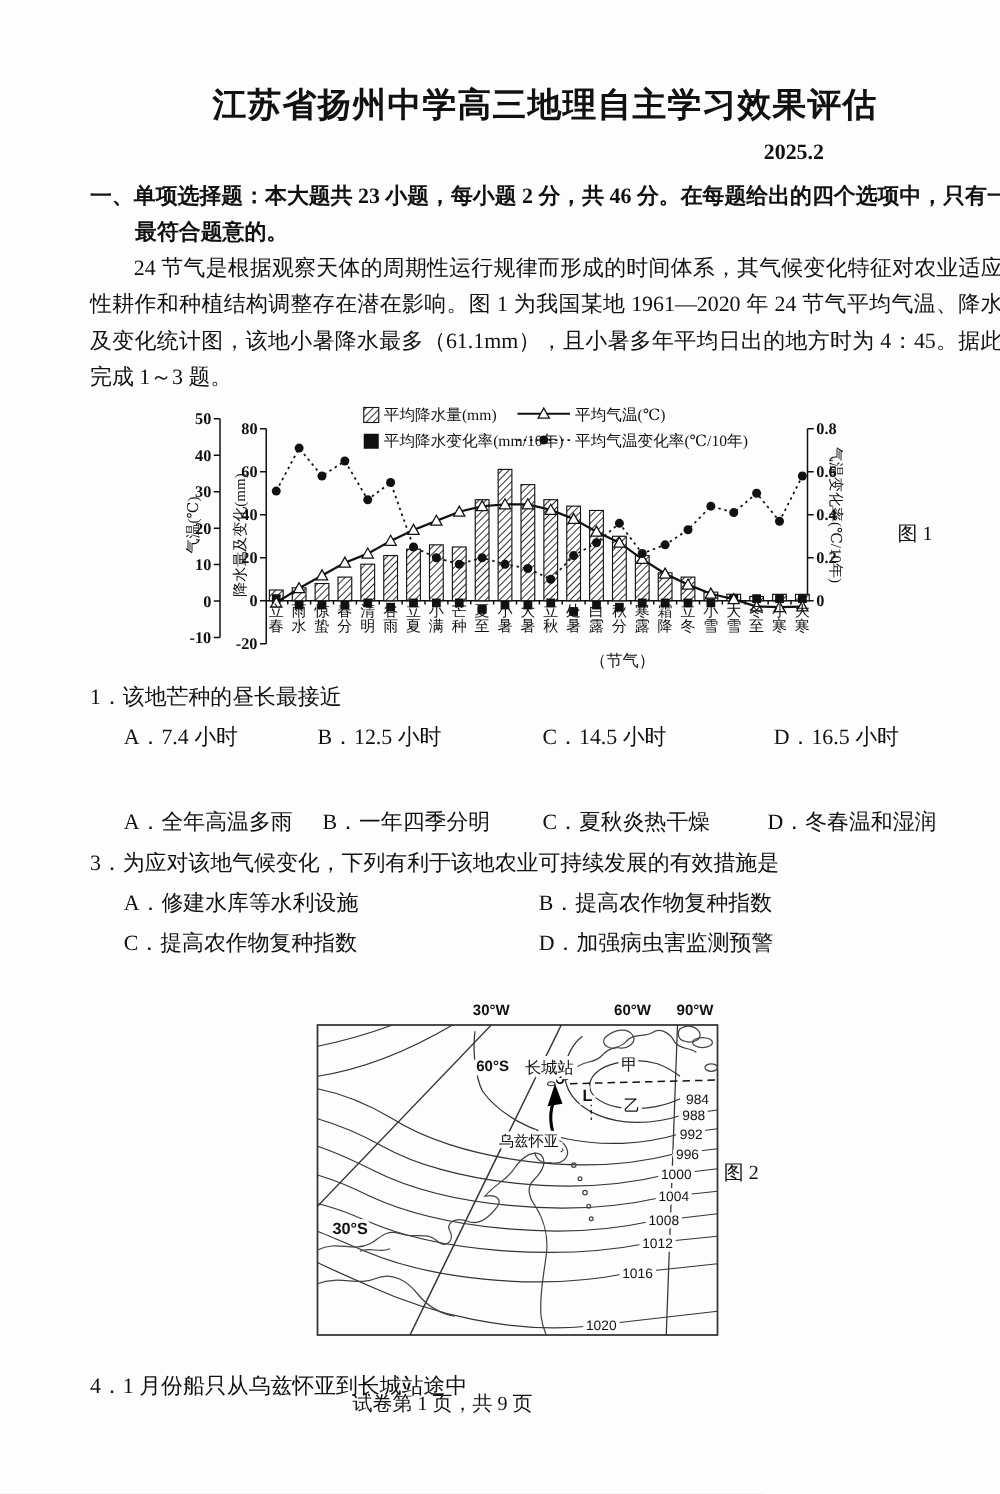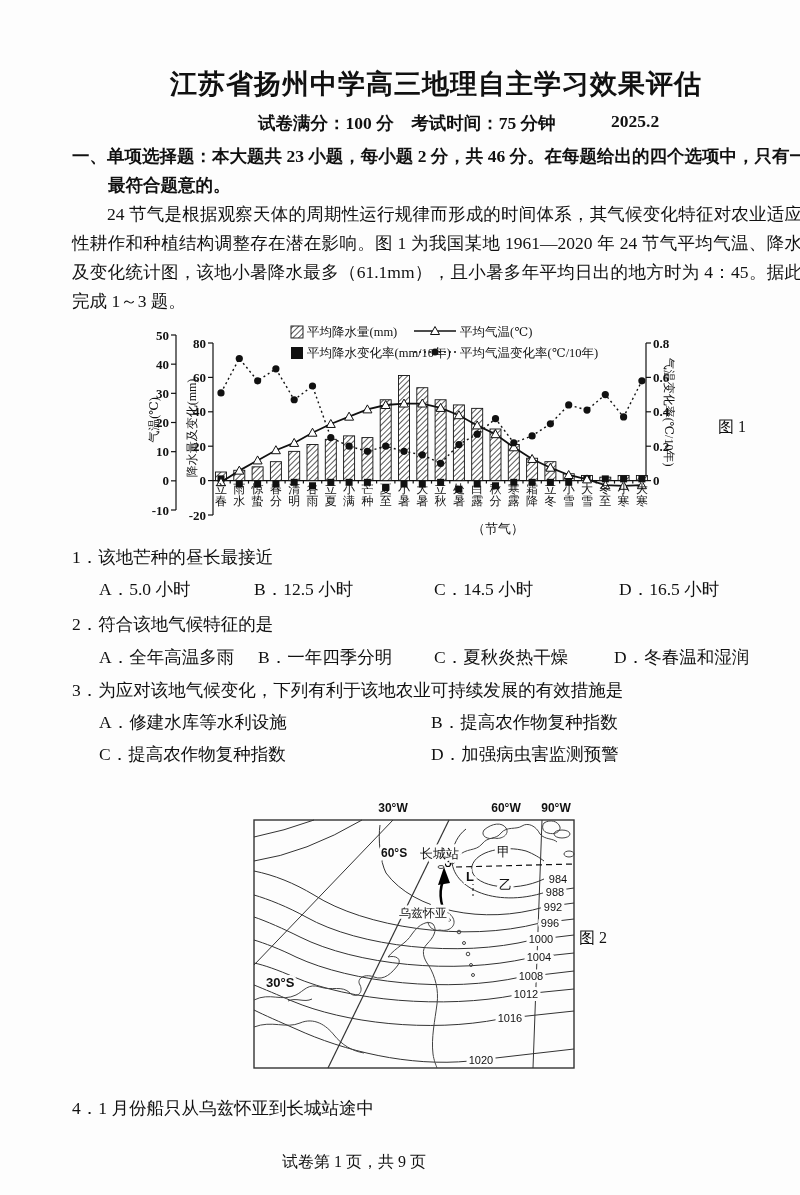--- a/index.html
+++ b/index.html
@@ -10,34 +10,33 @@
   .meta{top:111px;left:222px;font-size:17.5px;font-weight:bold;}
   .date{top:111px;left:575px;font-size:17.5px;font-weight:bold;}
   .sec-head{top:142px;left:36px;width:734px;font-size:17.5px;font-weight:bold;line-height:29px;
             padding-left:36px;text-indent:-36px;}
   .passage{left:36px;width:730px;font-size:17.5px;line-height:29px;text-indent:2em;text-align:justify;}
   .p1{top:200px;}
   .p2{top:768px;}
   .qstem{left:36px;font-size:17.5px;white-space:nowrap;}
   .opt{font-size:17.5px;white-space:nowrap;}
   .figlabel{font-size:16px;}
-  .footer{top:1152px;left:0;width:636px;text-align:center;font-size:16px;}
+  .footer{top:1113px;left:0;width:636px;text-align:center;font-size:16px;}
   svg text{fill:#111;}
   .halo{stroke:#fdfdfd;stroke-width:6px;paint-order:stroke;}
   .maplab{font-family:"Liberation Sans","DejaVu Sans",sans-serif;font-weight:bold;font-size:12px;}
   .mapcjk{font-family:"Liberation Serif","DejaVu Serif",serif;font-size:13px;}
   .isolab{font-family:"Liberation Sans","DejaVu Sans",sans-serif;font-size:11px;}
 </style>
 </head>
 <body>
 
 <div class="page">
 
   <div class="abs title">江苏省扬州中学高三地理自主学习效果评估</div>
-  <div class="abs meta">试卷满分：100 分　考试时间：75 分钟</div>
   <div class="abs date">2025.2</div>
   <div class="abs sec-head">一、单项选择题：本大题共 23 小题，每小题 2 分，共 46 分。在每题给出的四个选项中，只有一项是最符合题意的。</div>
   <div class="abs passage p1">24 节气是根据观察天体的周期性运行规律而形成的时间体系，其气候变化特征对农业适应性耕作和种植结构调整存在潜在影响。图 1 为我国某地 1961—2020 年 24 节气平均气温、降水及变化统计图，该地小暑降水最多（61.1mm），且小暑多年平均日出的地方时为 4：45。据此完成 1～3 题。</div>
 
   <div class="abs" style="top:320px;left:110px;">
     <svg id="chart-svg" width="570" height="225" viewBox="0 0 570 225">
         <defs>
           <pattern id="hatch" width="4" height="4" patternUnits="userSpaceOnUse" patternTransform="rotate(45)">
             <rect x="0" y="0" width="4" height="4" fill="#fff"></rect>
             <line x1="0" y1="0" x2="0" y2="4" stroke="#111" stroke-width="1.4"></line>
@@ -256,26 +255,25 @@
           <text x="314" y="16" font-size="12.5">平均气温(℃)</text>
           <line x1="268" y1="32" x2="310" y2="32" stroke="#111" stroke-width="1.4" stroke-dasharray="2 3"></line>
           <circle cx="289" cy="32" r="3.6" fill="#111"></circle>
           <text x="314" y="37" font-size="12.5">平均气温变化率(℃/10年)</text>
         </g>
       </svg>
   </div>
   <div class="abs figlabel" style="top:417px;left:682px;">图 1</div>
 
   <div class="abs qstem" style="top:545px;"><span>1．</span><span>该地芒种的昼长最接近</span></div>
-  <span class="abs opt" style="top:577px;left:63px;">A．5.0 小时</span>
+  <span class="abs opt" style="top:577px;left:63px;">A．7.4 小时</span>
   <span class="abs opt" style="top:577px;left:218px;">B．12.5 小时</span>
   <span class="abs opt" style="top:577px;left:398px;">C．14.5 小时</span>
   <span class="abs opt" style="top:577px;left:583px;text-align:center;">D．16.5 小时</span>
 
-  <div class="abs qstem" style="top:612px;"><span>2．</span><span>符合该地气候特征的是</span></div>
   <span class="abs opt" style="top:645px;left:63px;">A．全年高温多雨</span>
   <span class="abs opt" style="top:645px;left:222px;">B．一年四季分明</span>
   <span class="abs opt" style="top:645px;left:398px;font-family:Liberation Serif, serif;">C．夏秋炎热干燥</span>
   <span class="abs opt" style="top:645px;left:578px;">D．冬春温和湿润</span>
 
   <div class="abs qstem" style="top:678px;"><span>3．</span><span>为应对该地气候变化，下列有利于该地农业可持续发展的有效措施是</span></div>
   <span class="abs opt" style="top:710px;left:63px;">A．修建水库等水利设施</span>
   <span class="abs opt" style="top:710px;left:395px;">B．提高农作物复种指数</span>
   <span class="abs opt" style="top:742px;left:63px;">C．提高农作物复种指数</span>
   <span class="abs opt" style="top:742px;left:395px;">D．加强病虫害监测预警</span>

